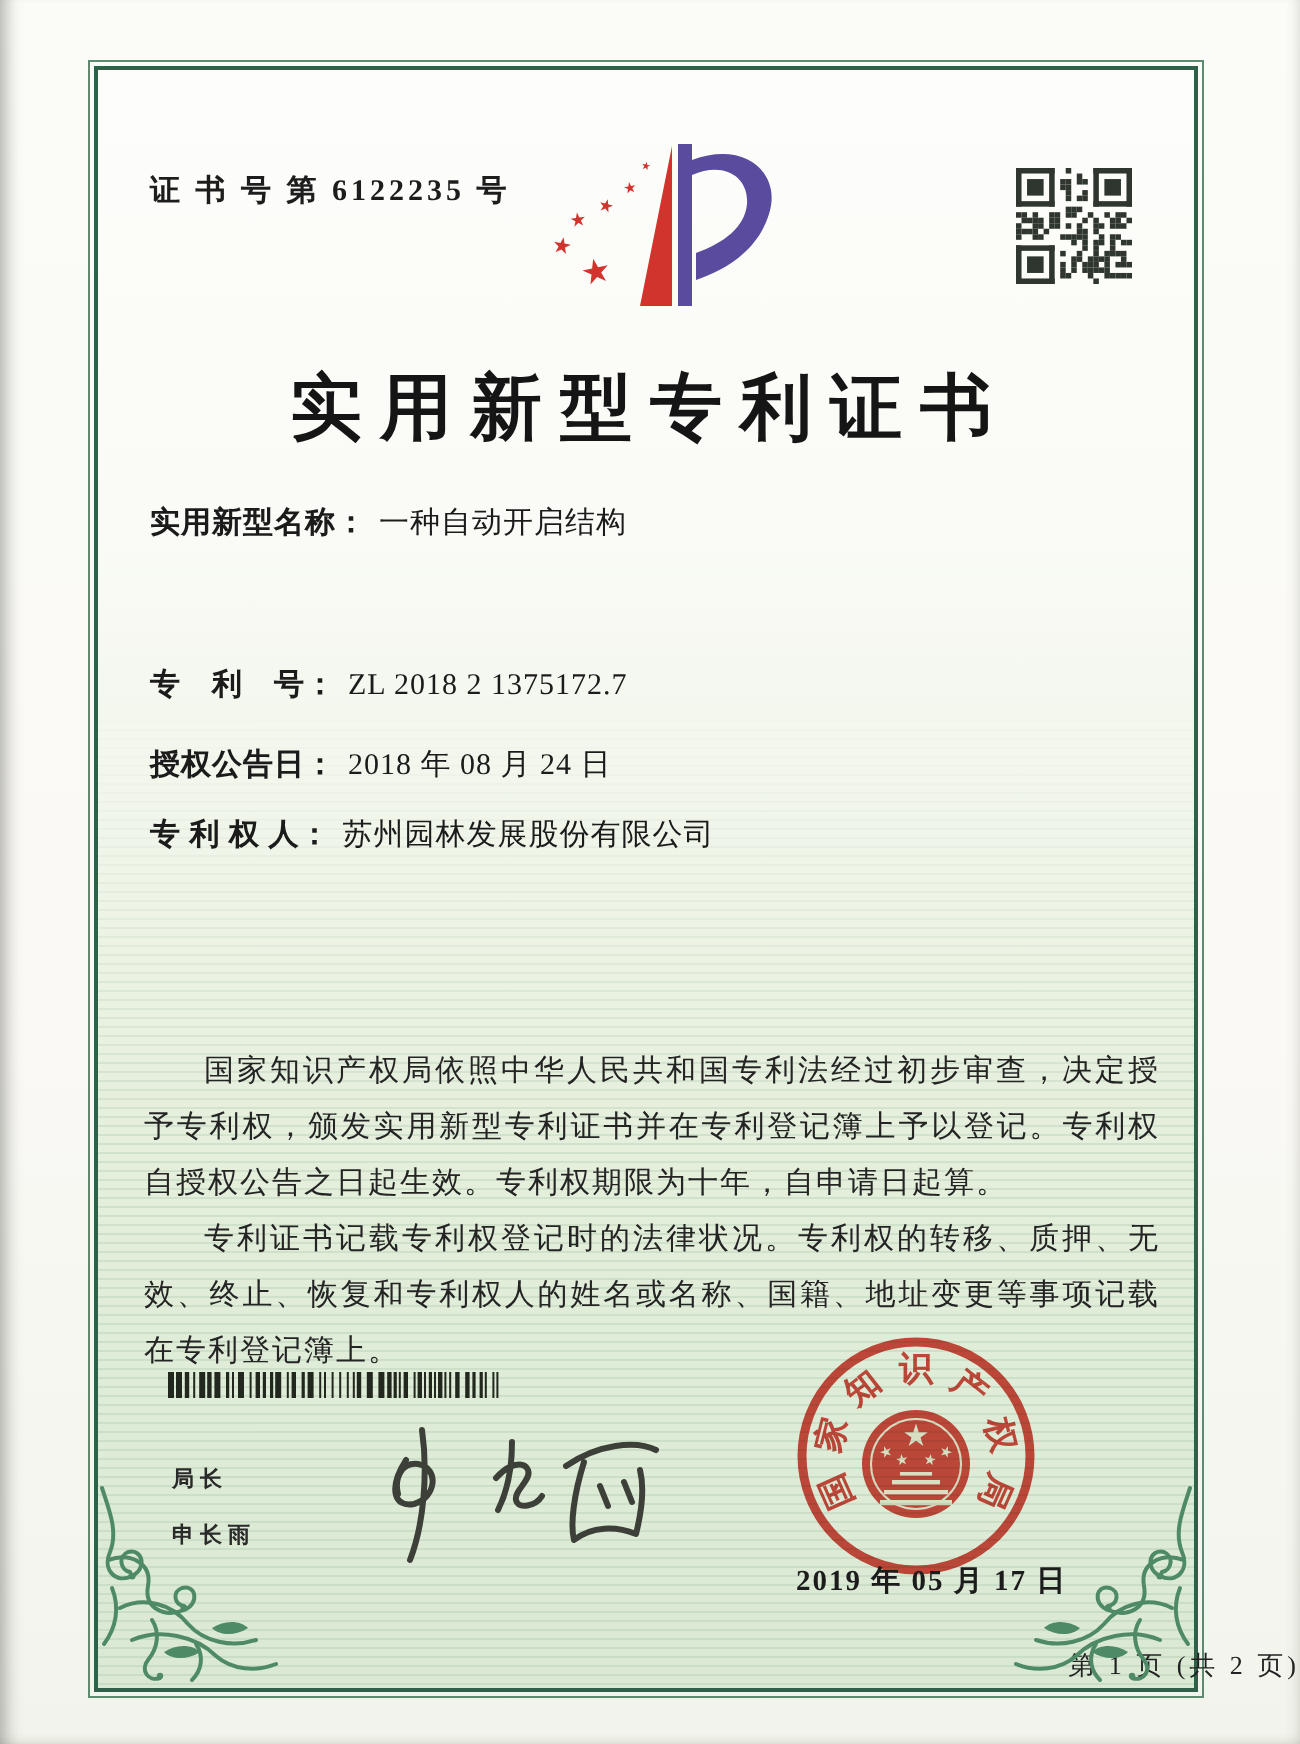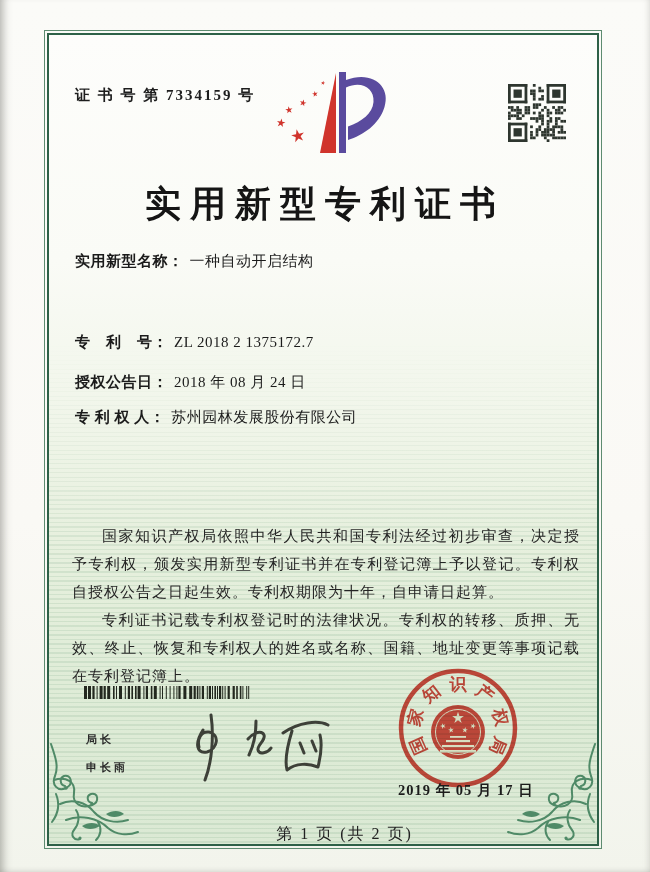--- a/index.html
+++ b/index.html
@@ -38,42 +38,42 @@
   .row .pair2 { position:absolute; left:330px; top:0; }
   .paras { left:72px; width:508px; top:522px; font-size:15px; line-height:28px; color:#242424; text-align:justify; }
   .paras p { text-indent:2em; letter-spacing:1px; }
   .barcode { left:84px; top:686px; }
   .signer { left:86px; font-size:11px; letter-spacing:3px; color:#2a2a2a; font-weight:600; }
   .signer-title { top:732px; }
   .signer-name { top:760px; }
   .signature { left:175px; top:708px; }
   .seal { left:396px; top:666px; }
   .seal-date { left:398px; top:781px; width:140px; font-size:14.5px; font-weight:600; color:#1c1c1c; letter-spacing:1px; }
-  .footer { left:0; right:0; top:824px; text-align:center; font-size:16px; color:#222; letter-spacing:2px;padding-left:39px; }
+  .footer { left:0; right:0; top:824px; text-align:right; font-size:13px; color:#222; letter-spacing:2px;padding-left:39px; }
   .orn { pointer-events:none; }
   .orn-left { left:46px; top:742px; }
   .orn-right { left:500px; top:742px; transform:scaleX(-1); }
 </style>
 </head>
 <body>
 
 <svg width="0" height="0" style="position:absolute">
   <defs>
     <path id="star" d="M0 -10 L2.25 -3.09 L9.51 -3.09 L3.63 1.18 L5.88 8.09 L0 3.82 L-5.88 8.09 L-3.63 1.18 L-9.51 -3.09 L-2.25 -3.09 Z"></path>
   </defs>
 </svg>
 
 <div class="paper">
   <div class="frame">
     <div class="frame-inner">
       <div class="guilloche"></div>
     </div>
   </div>
 
-  <div class="abs cert-no">证 书 号 第 7334159 号</div>
+  <div class="abs cert-no">证 书 号 第 6122235 号</div>
 
   <svg class="abs logo" width="125" height="92" viewBox="0 0 125 92">
     <polygon points="64,3 48,83 64,83" fill="#d0342c"></polygon>
     <rect x="67" y="2" width="7" height="81" fill="#5a4b9e"></rect>
     <path d="M74 10 C101 0 119 17 112.5 37 C107 55 91 65 76 70 L76 56.5 C90 51.5 100.5 43.5 101.5 32 C102.5 18 89.5 10.5 74 17.5 Z" fill="#5a4b9e"></path>
     <use href="#star" fill="#d0342c" transform="translate(51,13) scale(0.22) rotate(12)"></use>
     <use href="#star" fill="#d0342c" transform="translate(43,24) scale(0.3) rotate(-10)"></use>
     <use href="#star" fill="#d0342c" transform="translate(31,33) scale(0.35) rotate(15)"></use>
     <use href="#star" fill="#d0342c" transform="translate(17,40) scale(0.38) rotate(-8)"></use>
     <use href="#star" fill="#d0342c" transform="translate(9,53) scale(0.45) rotate(10)"></use>

